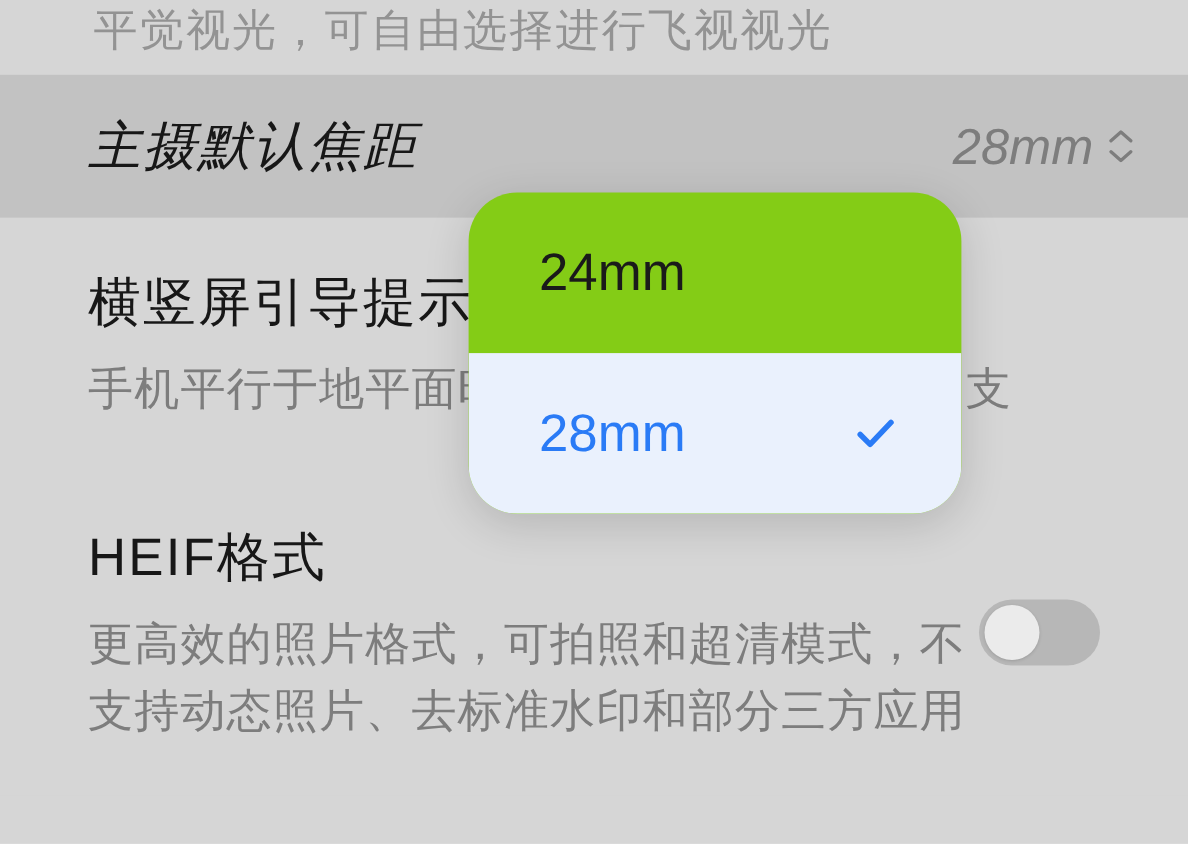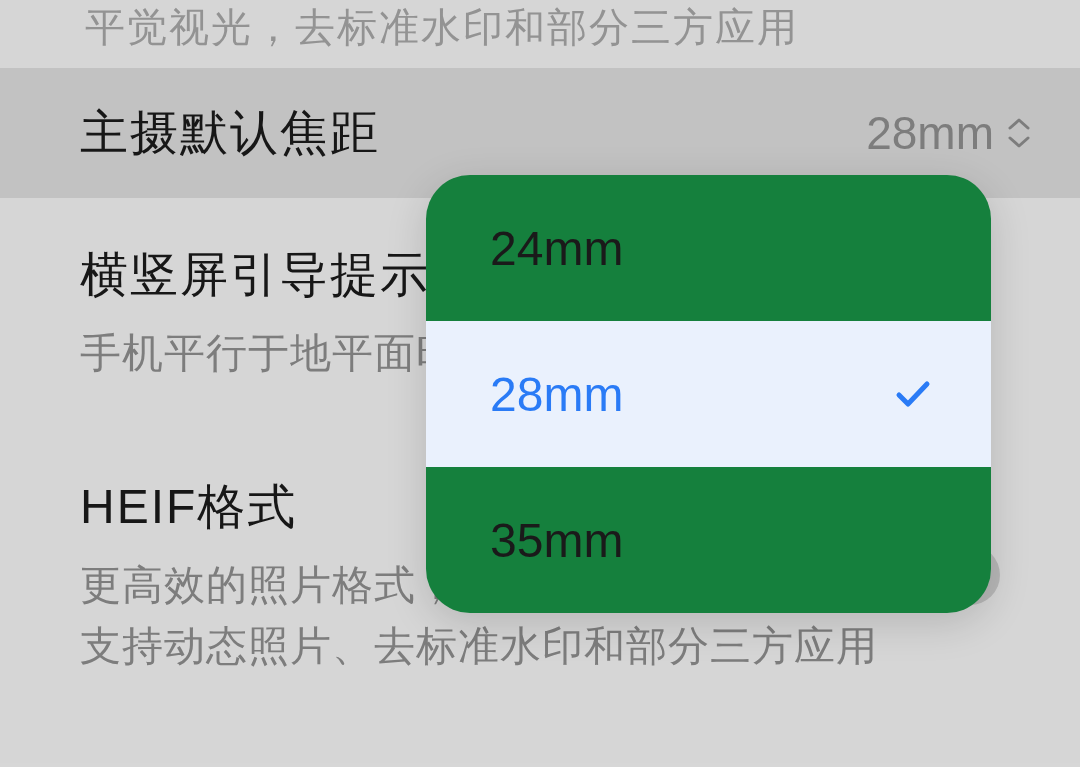--- a/index.html
+++ b/index.html
@@ -36,20 +36,21 @@
       letter-spacing: 2px;
       overflow: hidden;
     }
     .focal-row {
       background: #d3d3d3;
       height: 130px;
       display: flex;
       align-items: center;
       justify-content: space-between;
       padding: 0 50px 0 80px;
+      font-style: italic;
     }
     .focal-title {
       font-size: 48px;
       font-weight: 500;
       color: #1a1a1a;
       letter-spacing: 2px;
     }
     .focal-value-wrap {
       display: flex;
       align-items: center;
@@ -116,22 +117,22 @@
       width: 50px;
       height: 50px;
       background: #ffffff;
       border-radius: 25px;
       box-shadow: 0 1px 3px rgba(0,0,0,0.15);
     }
     .popover {
       position: absolute;
       top: 175px;
       left: 426px;
-      width: 565px;
-      background: #15803d;
+      width: 448px;
+      background: #84cc16;
       border-radius: 44px;
       box-shadow: 0 10px 40px rgba(0,0,0,0.15);
       overflow: hidden;
       z-index: 10;
     }
     .menu-item {
       height: 146px;
       display: flex;
       align-items: center;
       justify-content: space-between;
@@ -153,21 +154,21 @@
       height: 100%;
       display: block;
     }
   </style>
 </head>
 <body>
 
 <div class="settings-list">
 
   <div class="faded-row">
-    <span>平觉视光，去标准水印和部分三方应用</span>
+    <span>平觉视光，可自由选择进行飞视视光</span>
   </div>
 
   <div class="focal-row">
     <div class="focal-title">主摄默认焦距</div>
     <div class="focal-value-wrap">
       <span class="focal-value">28mm</span>
       <span class="updown-icon">
         <span class="chev">
           <svg viewBox="0 0 22 12">
               <path d="M2 10 L11 2 L20 10" stroke="currentColor" stroke-width="3" fill="none" stroke-linecap="round" stroke-linejoin="round"></path>
@@ -206,16 +207,13 @@
     <span>24mm</span>
   </div>
   <div class="menu-item selected">
     <span>28mm</span>
     <span class="check-icon">
       <svg viewBox="0 0 40 40">
           <path d="M6 21 L15 30 L34 10" stroke="currentColor" stroke-width="5" fill="none" stroke-linecap="round" stroke-linejoin="round"></path>
         </svg>
     </span>
   </div>
-  <div class="menu-item">
-    <span>35mm</span>
-  </div>
 </div>
 
 </body></html>

